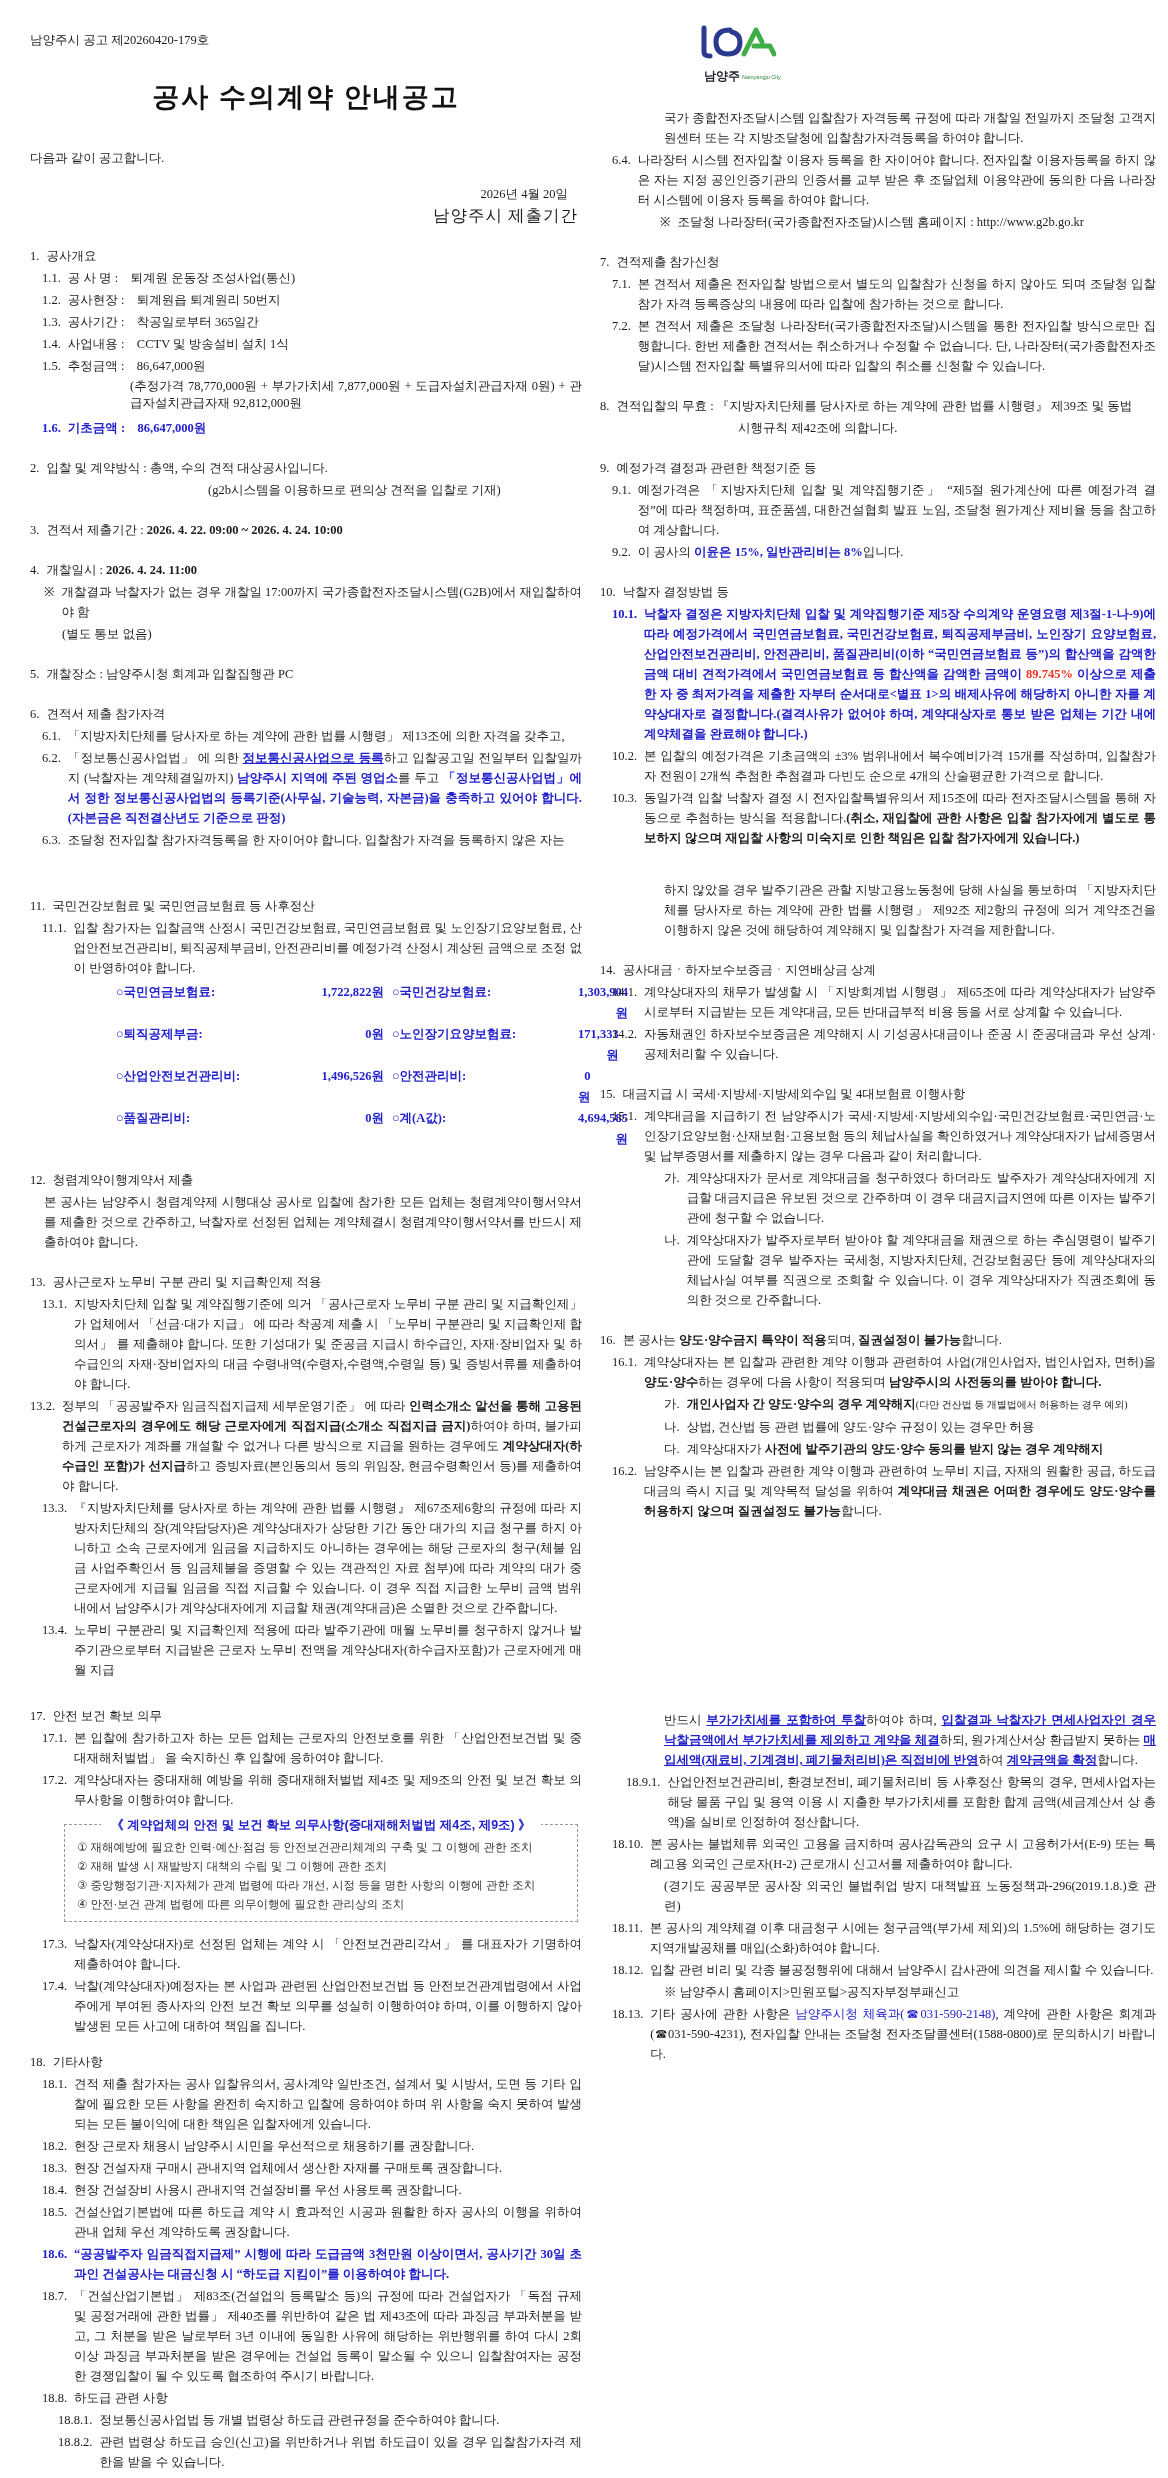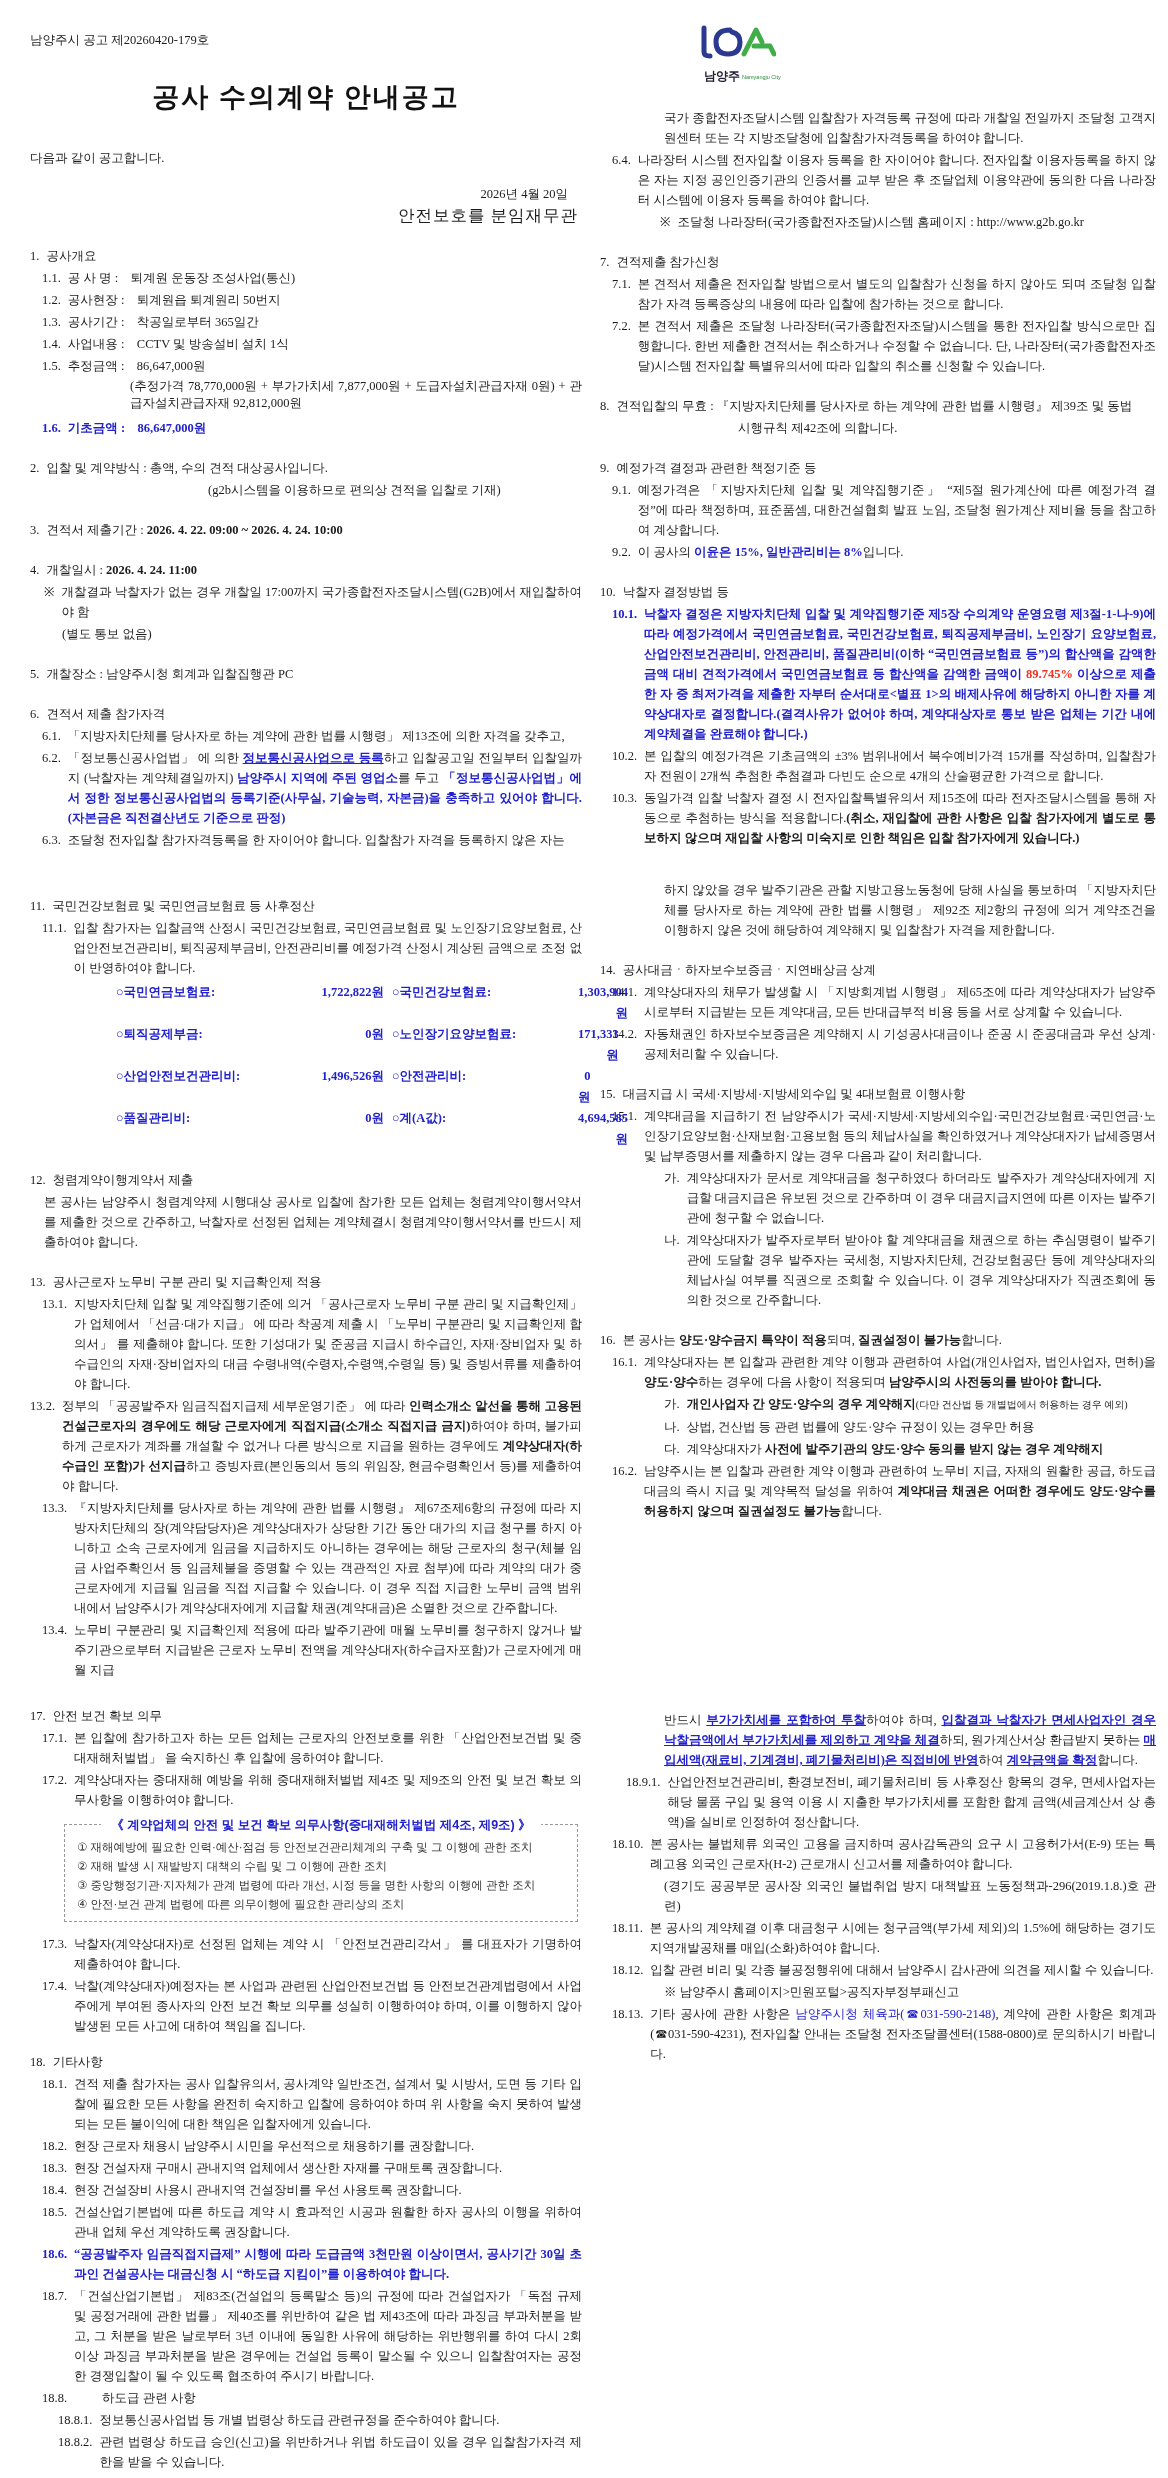--- a/index.html
+++ b/index.html
@@ -54,21 +54,21 @@
   <div class="logo-line">
     <span>남양주</span><span class="logo-sub">Namyangju City</span>
   </div>
 </div>
 
 <div class="page" style="left:30px;top:30px;width:552px;">
   <div class="notice-no">남양주시 공고 제20260420-179호</div>
   <div class="doc-title">공사 수의계약 안내공고</div>
   <div class="intro">다음과 같이 공고합니다.</div>
   <div class="dateline">2026년 4월 20일</div>
-  <div class="signer">안전보호를 분임재무관</div>
+  <div class="signer">남양주시 제출기간</div>
   <div class="blocks">
       <div class="item" style="margin-top: 0px;">
         <span class="num">1.</span>
         <span class="txt"><span>공사개요</span></span>
       </div>
       <div class="item" style="margin-left: 12px;">
         <span class="num">1.1.</span>
         <span class="txt"><span>공 사 명 :　퇴계원 운동장 조성사업(통신)</span></span>
       </div>
       <div class="item" style="margin-left: 12px;">
@@ -368,21 +368,21 @@
         <span class="txt"><span>건설산업기본법에 따른 하도급 계약 시 효과적인 시공과 원활한 하자 공사의 이행을 위하여 관내 업체 우선 계약하도록 권장합니다.</span></span>
       </div>
       <div class="item" style="margin-left: 12px;">
         <span class="num s-bb">18.6.</span>
         <span class="txt"><span class="s-bb">“공공발주자 임금직접지급제” 시행에 따라 도급금액 3천만원 이상이면서, 공사기간 30일 초과인 건설공사는 대금신청 시 “하도급 지킴이”를 이용하여야 합니다.</span></span>
       </div>
       <div class="item" style="margin-left: 12px;">
         <span class="num">18.7.</span>
         <span class="txt"><span>「건설산업기본법」 제83조(건설업의 등록말소 등)의 규정에 따라 건설업자가 「독점  규제 및 공정거래에 관한 법률」  제40조를 위반하여 같은 법 제43조에 따라 과징금  부과처분을 받고, 그 처분을 받은 날로부터 3년 이내에 동일한 사유에 해당하는 위반행위를 하여 다시 2회 이상 과징금 부과처분을 받은 경우에는 건설업 등록이 말소될 수 있으니 입찰참여자는 공정한 경쟁입찰이 될 수 있도록 협조하여 주시기 바랍니다.</span></span>
       </div>
-      <div class="item" style="margin-left: 12px; gap: 28px;">
+      <div class="item" style="margin-left: 12px;">
         <span class="num">18.8.</span>
         <span class="txt"><span>하도급 관련 사항</span></span>
       </div>
       <div class="item" style="margin-left: 28px;">
         <span class="num">18.8.1.</span>
         <span class="txt"><span>정보통신공사업법 등 개별 법령상 하도급 관련규정을 준수하여야 합니다.</span></span>
       </div>
       <div class="item" style="margin-left: 28px;">
         <span class="num">18.8.2.</span>
         <span class="txt"><span>관련 법령상 하도급 승인(신고)을 위반하거나 위법 하도급이 있을 경우 입찰참가자격 제한을 받을 수 있습니다.</span></span>

